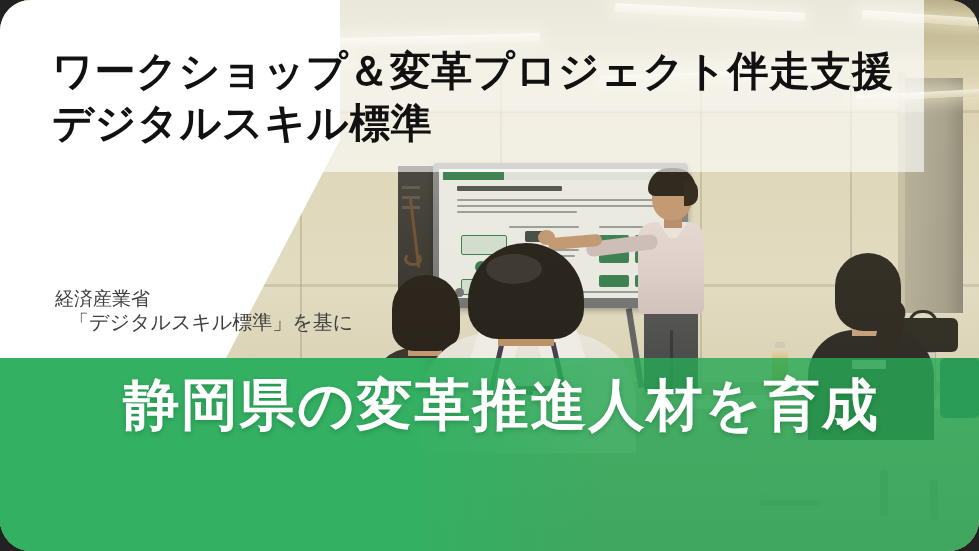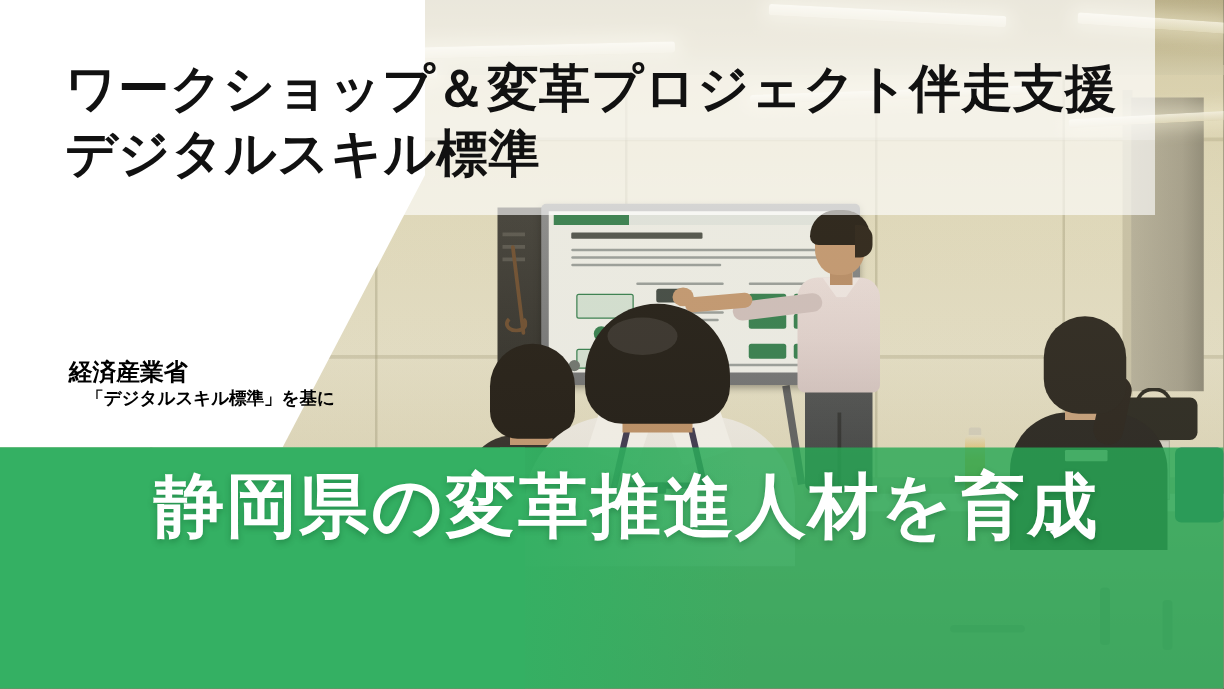--- a/index.html
+++ b/index.html
@@ -4,20 +4,21 @@
 <style>
   html,body{margin:0;padding:0;background:#222;}
   *{box-sizing:border-box;}
 
   .banner{
     position:relative;
     width:979px;height:551px;
     overflow:hidden;
     font-family:"Liberation Sans","DejaVu Sans",sans-serif;
     background:#b7ad88;
+    border-radius:31px;
   }
 
   
   .photo{position:absolute;inset:0;overflow:hidden;}
 
   
   .ceiling{position:absolute;left:0;top:0;width:100%;height:60px;
     background:linear-gradient(180deg,#b9af8b 0%,#c6bd99 60%,#d8d2b4 100%);}
   .ceil-light{position:absolute;height:9px;border-radius:2px;
     background:linear-gradient(180deg,#fdfbef,#e8e2c8);opacity:.95;
@@ -186,24 +187,24 @@
   .green-solid{position:absolute;left:0;top:358px;width:420px;height:193px;
     background:#34b063;}
   .green-fade{position:absolute;left:400px;top:358px;width:200px;height:193px;
     background:linear-gradient(90deg,#34b063,rgba(52,176,99,0));}
 
   
   .title-wrap{position:absolute;left:52px;top:46px;z-index:8;}
   .title-line{font-size:41px;font-weight:700;color:#111;letter-spacing:.5px;
     line-height:1.26;white-space:nowrap;}
 
-  .kicker{position:absolute;left:55px;top:287px;z-index:8;color:#000000;
-    font-weight:700;line-height:1.22;}
+  .kicker{position:absolute;left:55px;top:287px;z-index:8;color:#404040;
+    font-weight:400;line-height:1.22;}
   .kicker .k1{font-size:19px;display:block;}
-  .kicker .k2{font-size:14px;display:block;padding-left:14px;}
+  .kicker .k2{font-size:20px;display:block;padding-left:14px;}
 
   .headline{position:absolute;left:12px;top:375px;width:979px;z-index:9;
     text-align:center;color:#fff;font-size:56px;font-weight:700;
     letter-spacing:2px;line-height:1.08;
     text-shadow:0 2px 5px rgba(0,70,25,.30);}
   .subhead{position:absolute;left:0;top:458px;width:979px;z-index:9;
     text-align:center;color:#fff;font-size:25px;font-weight:700;
     letter-spacing:1px;text-shadow:0 2px 4px rgba(0,70,25,.30);}
 </style>
 </head>

